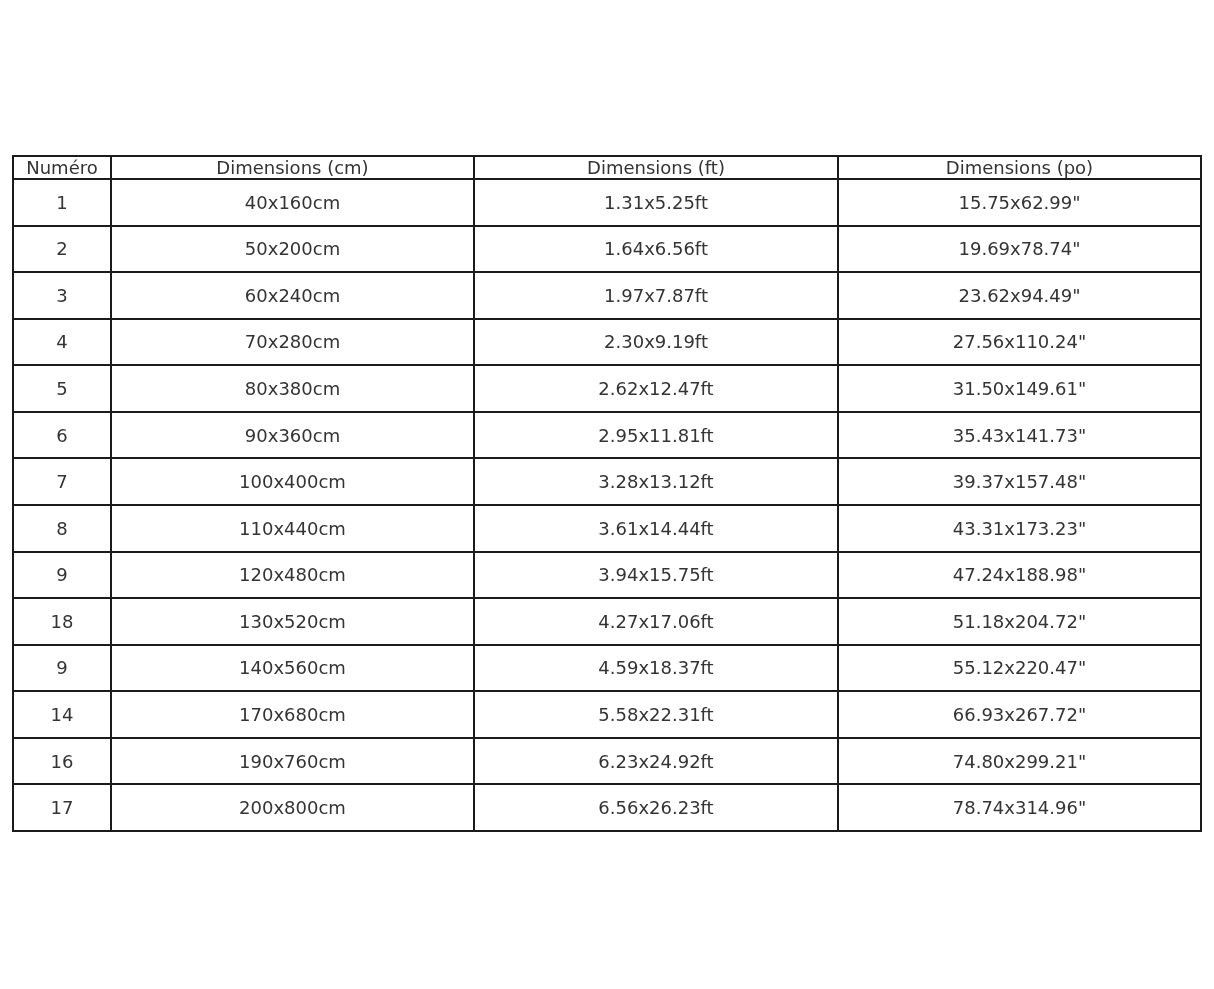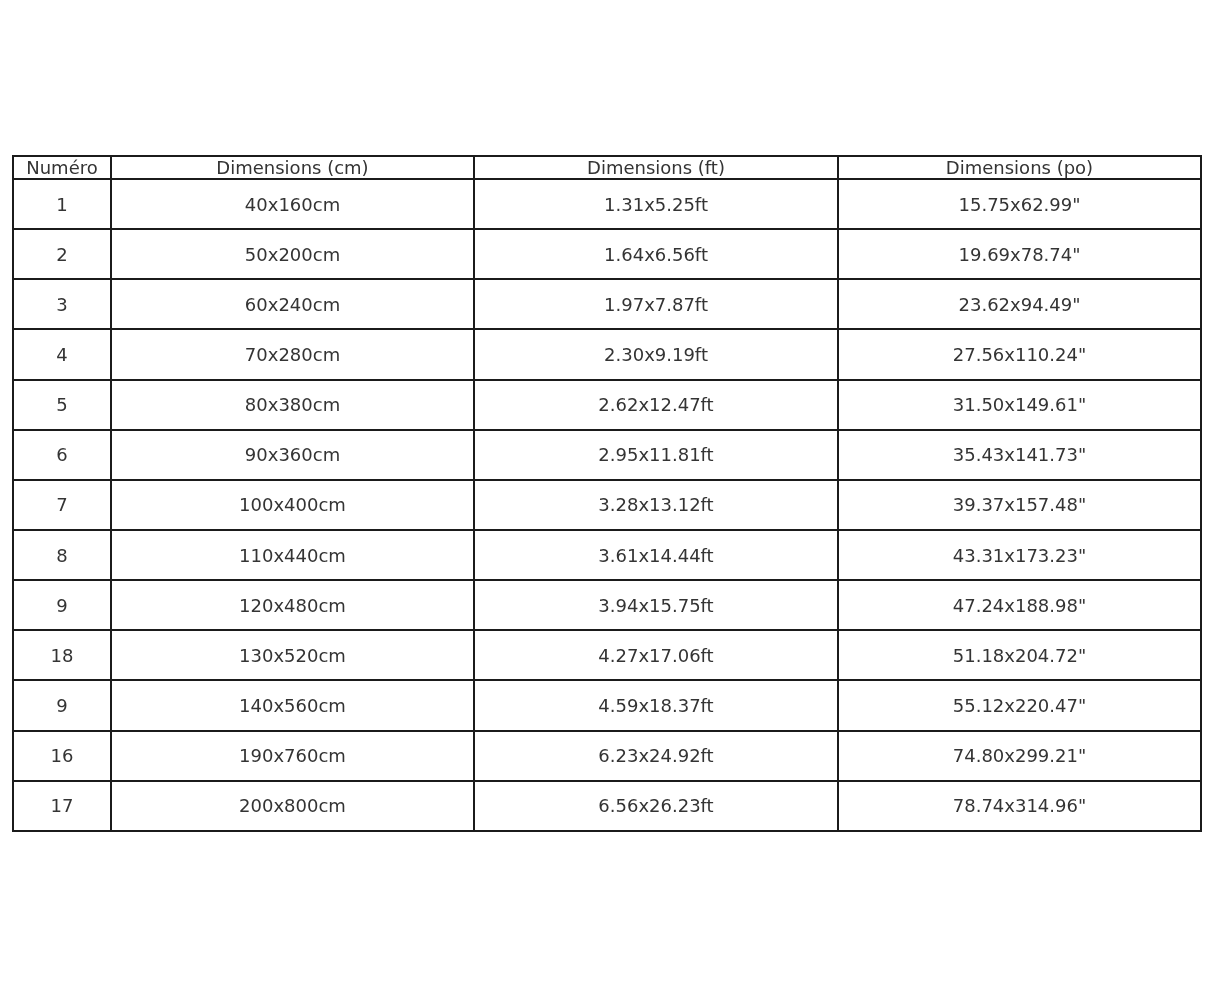--- a/index.html
+++ b/index.html
@@ -119,20 +119,26 @@
         <td>4.27x17.06ft</td>
         <td>51.18x204.72"</td>
       </tr>
       <tr>
         <td>9</td>
         <td>140x560cm</td>
         <td>4.59x18.37ft</td>
         <td>55.12x220.47"</td>
       </tr>
       <tr>
+        <td>14</td>
+        <td>170x680cm</td>
+        <td>5.58x22.31ft</td>
+        <td>66.93x267.72"</td>
+      </tr>
+      <tr>
         <td>16</td>
         <td>190x760cm</td>
         <td>6.23x24.92ft</td>
         <td>74.80x299.21"</td>
       </tr>
       <tr>
         <td>17</td>
         <td>200x800cm</td>
         <td>6.56x26.23ft</td>
         <td>78.74x314.96"</td>

